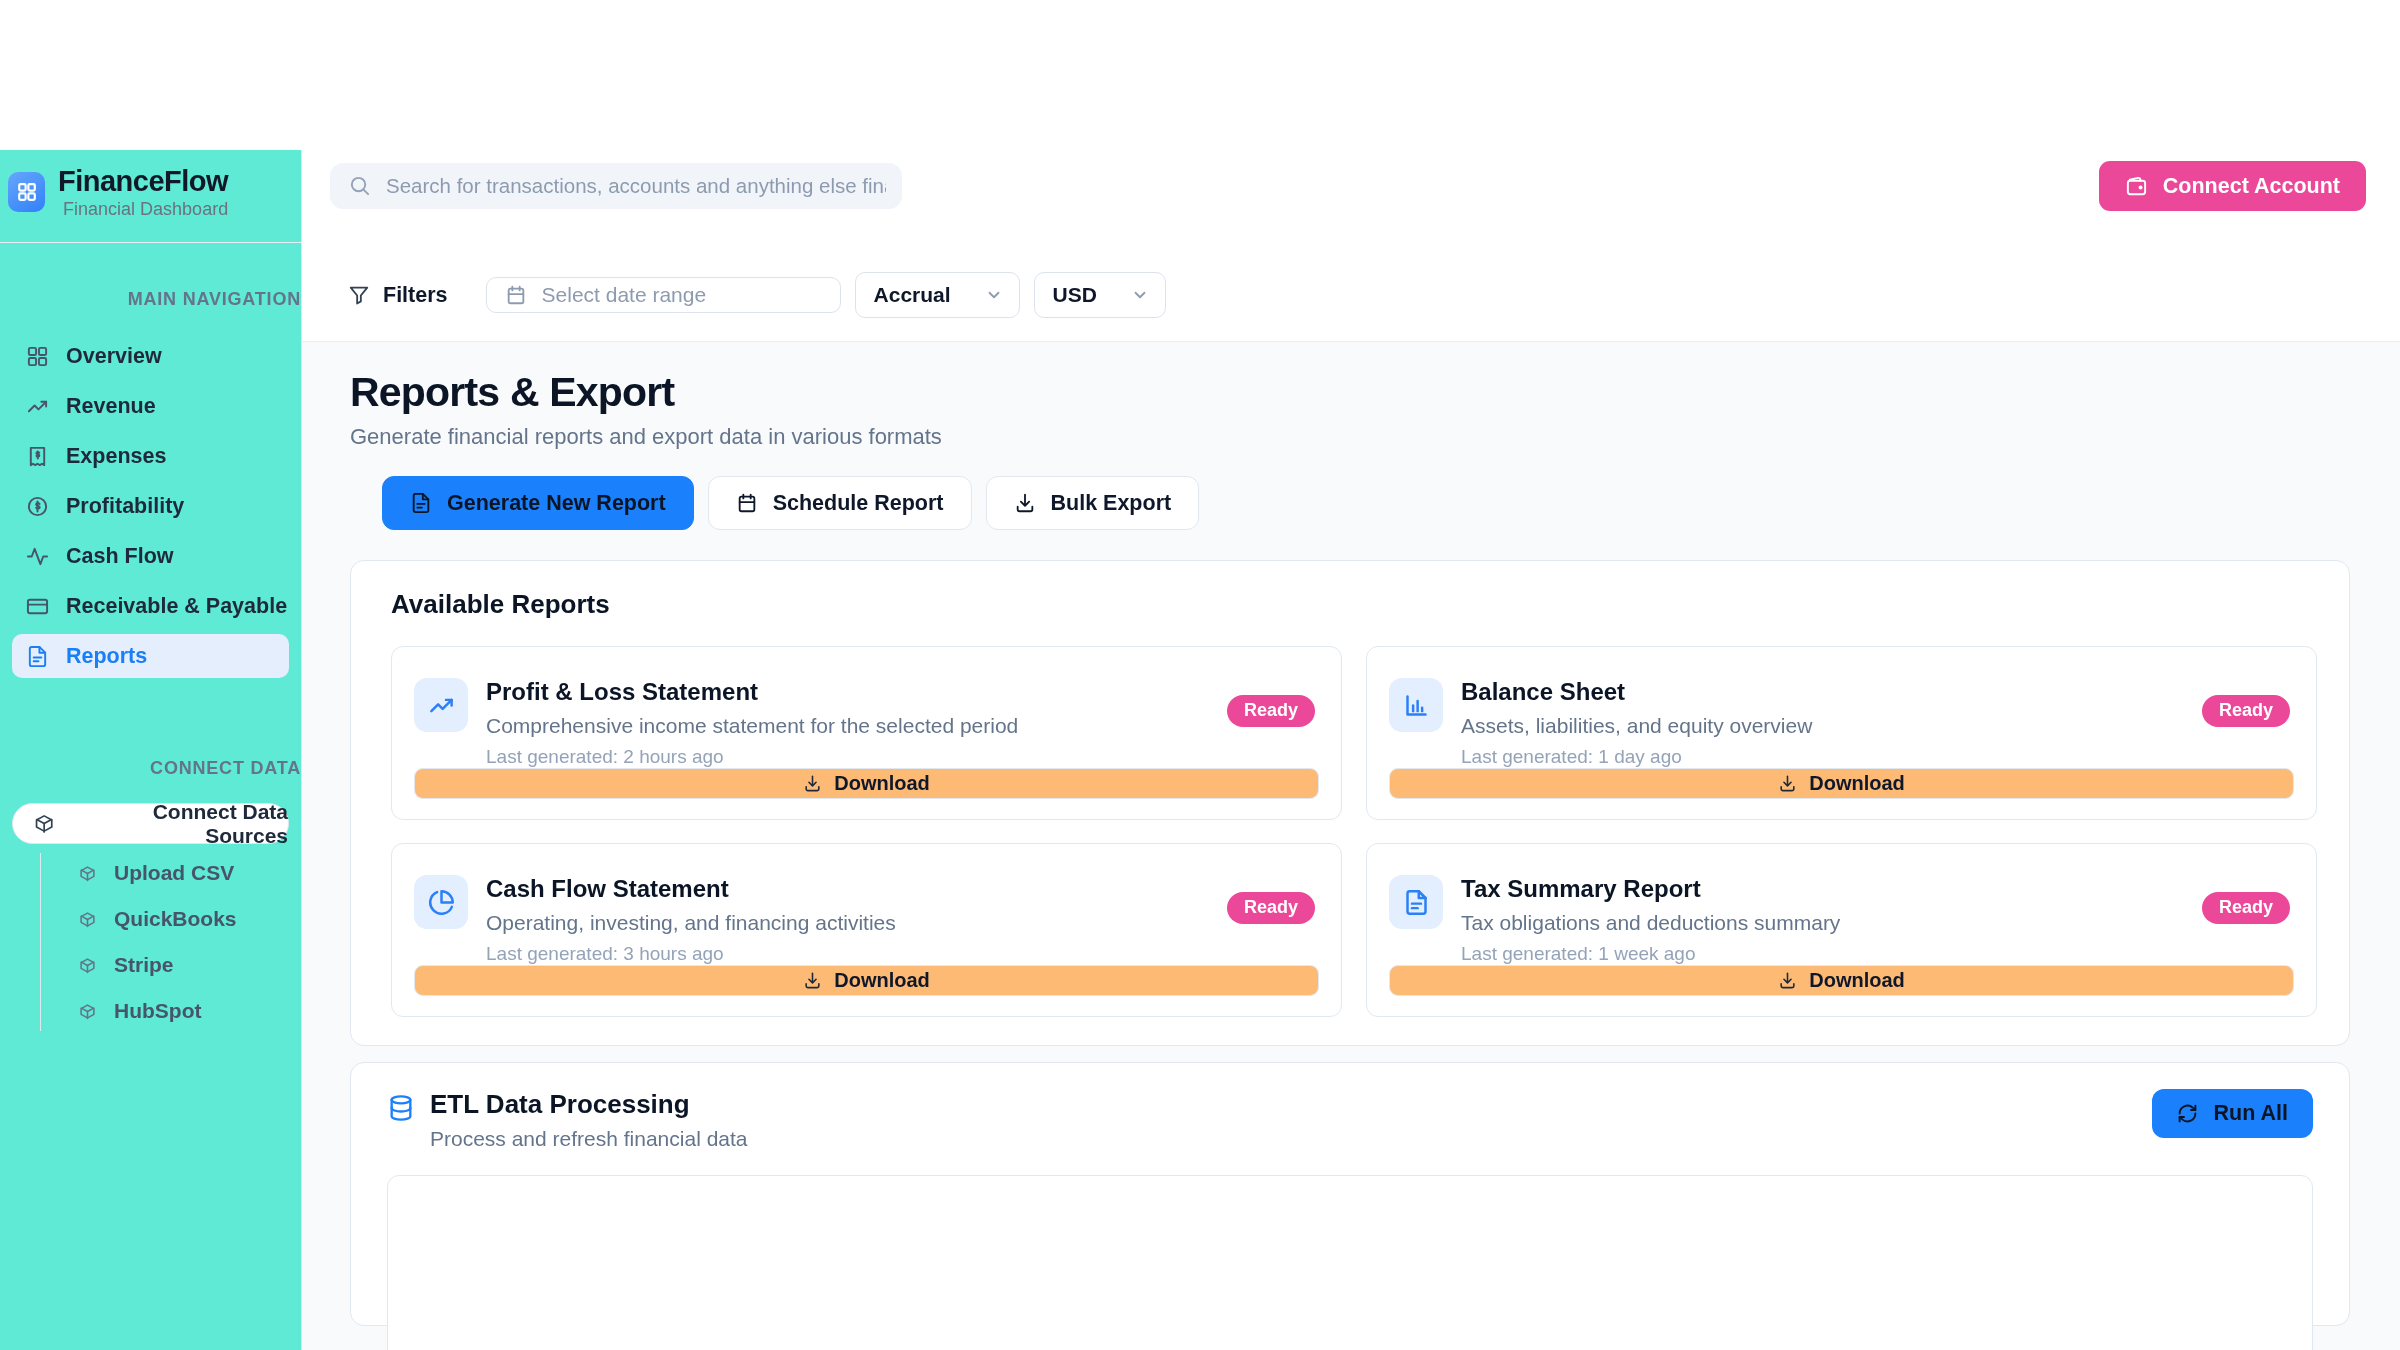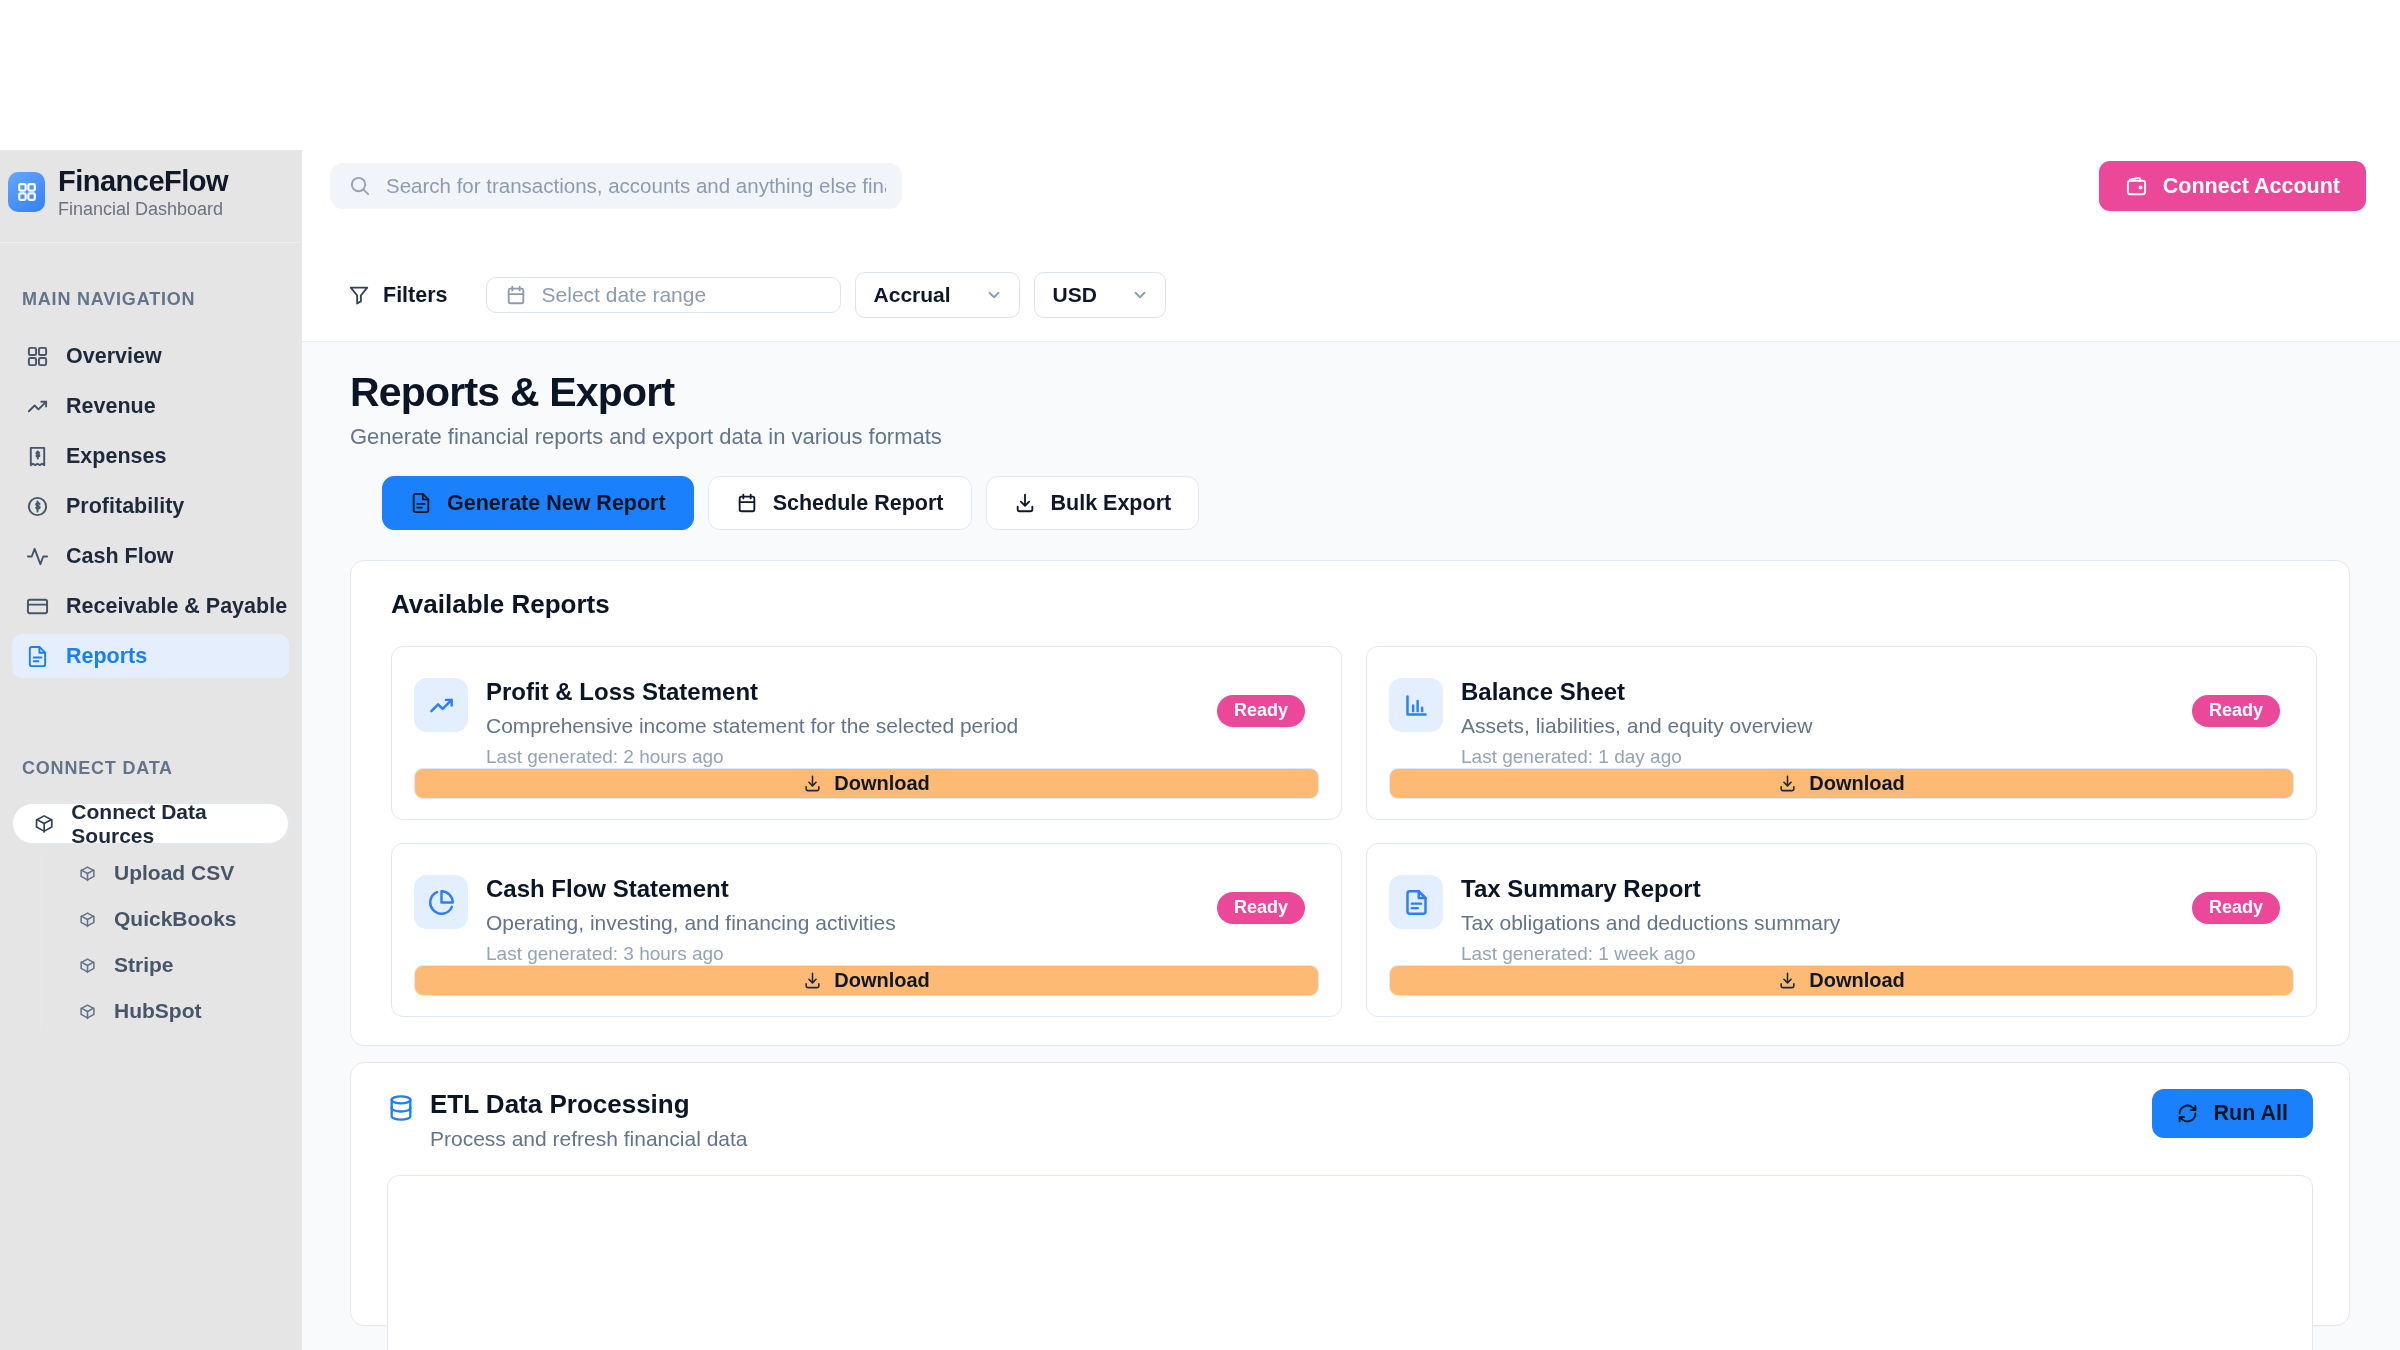--- a/index.html
+++ b/index.html
@@ -3,21 +3,21 @@
 <meta charset="utf-8">
 <style>
   * { margin:0; padding:0; box-sizing:border-box; }
   html,body { width:2400px; height:1350px; overflow:hidden; background:#ffffff;
     font-family:"Liberation Sans","DejaVu Sans",sans-serif; color:#0f172a; }
 
   .top-strip { height:150px; background:#ffffff; }
   .app { display:flex; height:1200px; }
 
   
-  .sidebar { width:302px; flex:0 0 302px; background:#e5e5e5; border-right:1.5px solid #e2e8f0; }
+  .sidebar { width:302px; flex:0 0 302px; background:#5eead4; border-right:1.5px solid #e2e8f0;text-align:right; }
   .brand { height:93px; border-bottom:1.5px solid #e9eef4; display:flex; align-items:center; padding:0 10px 8px 8px; }
   .brand-tile { width:37px; height:40px; border-radius:10px; background:linear-gradient(145deg,#66a7fc,#3180f8);
     display:flex; align-items:center; justify-content:center; color:#fff; flex:0 0 37px; }
   .brand-tile svg { width:22px; height:22px; }
   .brand-text { margin-left:13px; }
   .brand-name { font-size:29px; font-weight:bold; letter-spacing:-0.5px; color:#111827; line-height:32px; }
   .brand-sub { font-size:18px; color:#6b7280; margin-top:2px; }
 
   .side-section-label { font-size:18px; font-weight:bold; letter-spacing:0.8px; color:#64748b; margin:46px 0 24px 22px; }
   .nav { padding:0 12px; }
@@ -83,21 +83,21 @@
   .rcard { position:relative; border:1.5px solid #e2e8f0; border-radius:12px; background:#fff; height:174px;
     padding:20px 22px; display:flex; flex-direction:column; }
   .rcard-head { display:flex; margin-top:11px; }
   .rtile { width:54px; height:54px; border-radius:13px; background:#e3eefe; color:#2b7ff7;
     display:flex; align-items:center; justify-content:center; flex:0 0 54px; }
   .rtile svg { width:27px; height:27px; }
   .rmeta { margin-left:18px; min-width:0; }
   .rtitle { font-size:24px; font-weight:bold; color:#0b1526; line-height:28px; }
   .rdesc { font-size:21px; color:#64748b; margin-top:7px; line-height:25px; }
   .rgen { font-size:19px; color:#94a3b8; margin-top:8px; }
-  .rbadge { position:absolute; top:48px; right:36px; background:#ec4899; color:#fff; font-size:18px; font-weight:bold;
+  .rbadge { position:absolute; top:48px; right:26px; background:#ec4899; color:#fff; font-size:18px; font-weight:bold;
     padding:5px 17px 6px; border-radius:999px; }
   .dl-btn { margin-top:auto; height:40px; border:1.5px solid #e2e8f0; border-radius:9px; background:#fdba74;
     display:flex; align-items:center; justify-content:center; font-size:20px; font-weight:600; color:#0f172a;
     cursor:pointer; font-family:inherit; }
   .dl-btn .nico { width:19px; height:19px; margin-right:12px; color:#1e293b; }
 
   .panel.etl { margin-top:16px; padding:26px 36px 0 36px; height:264px; }
   .etl-head { display:flex; align-items:flex-start; }
   .etl-ico { width:28px; height:32px; color:#1a80fb; margin-top:4px; }
   .etl-ico svg { width:28px; height:30px; }

